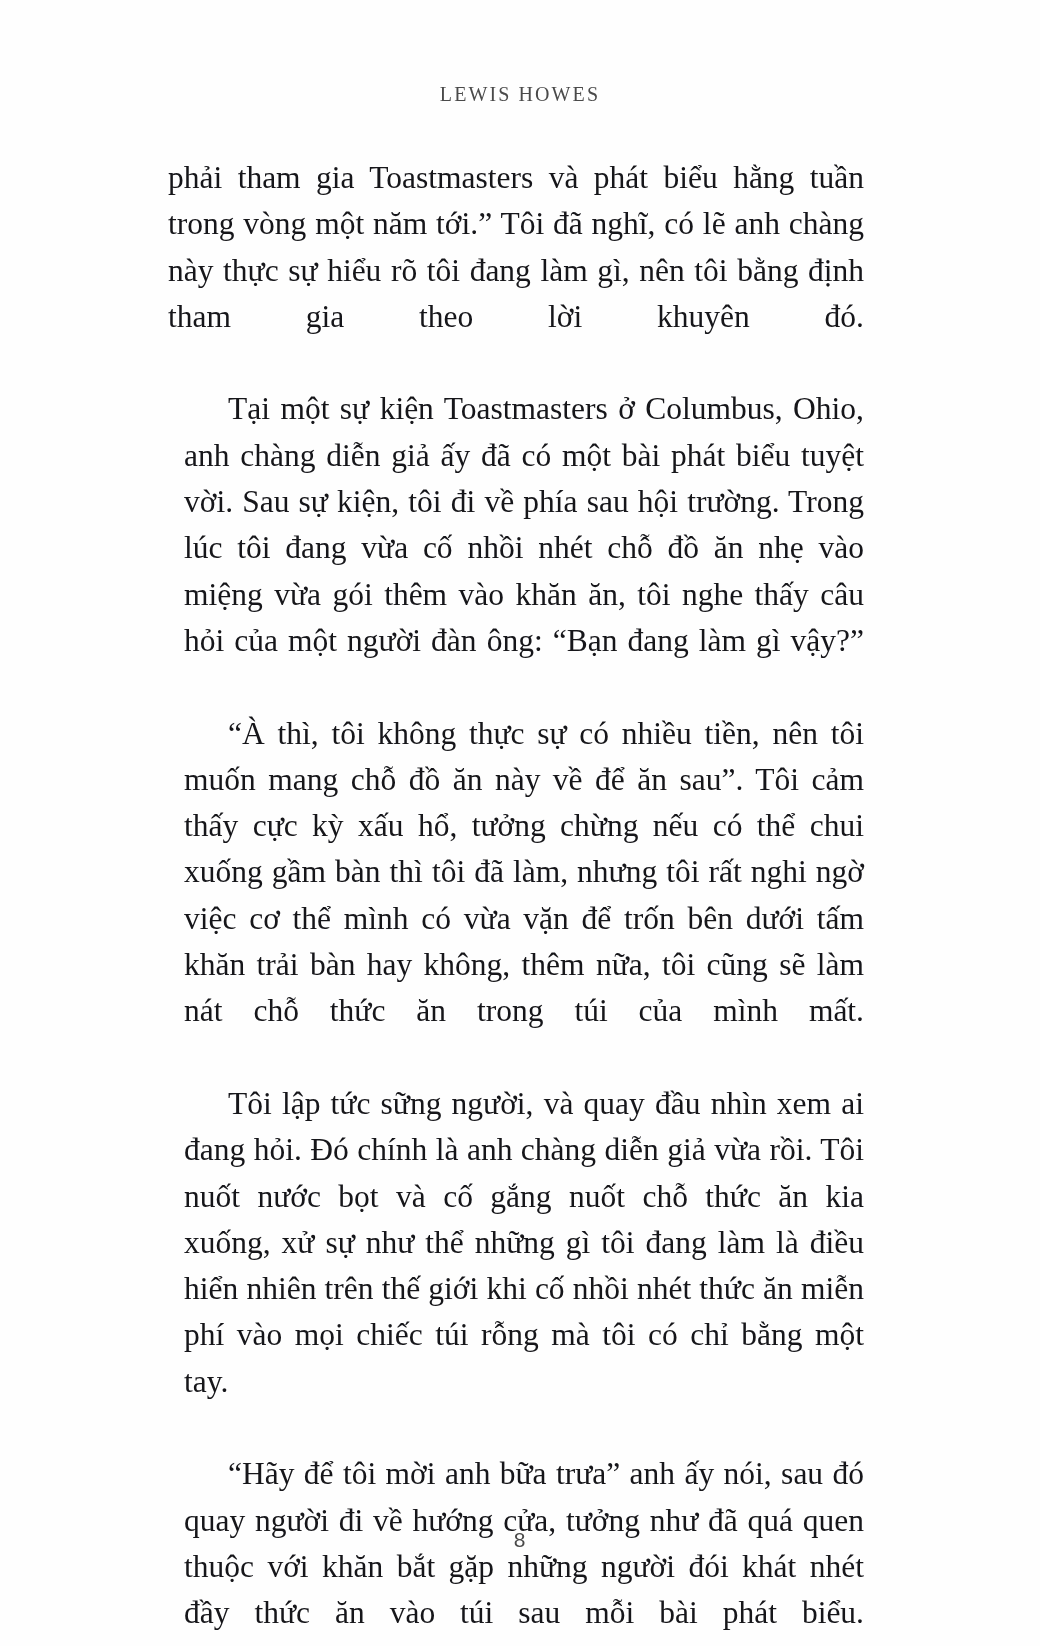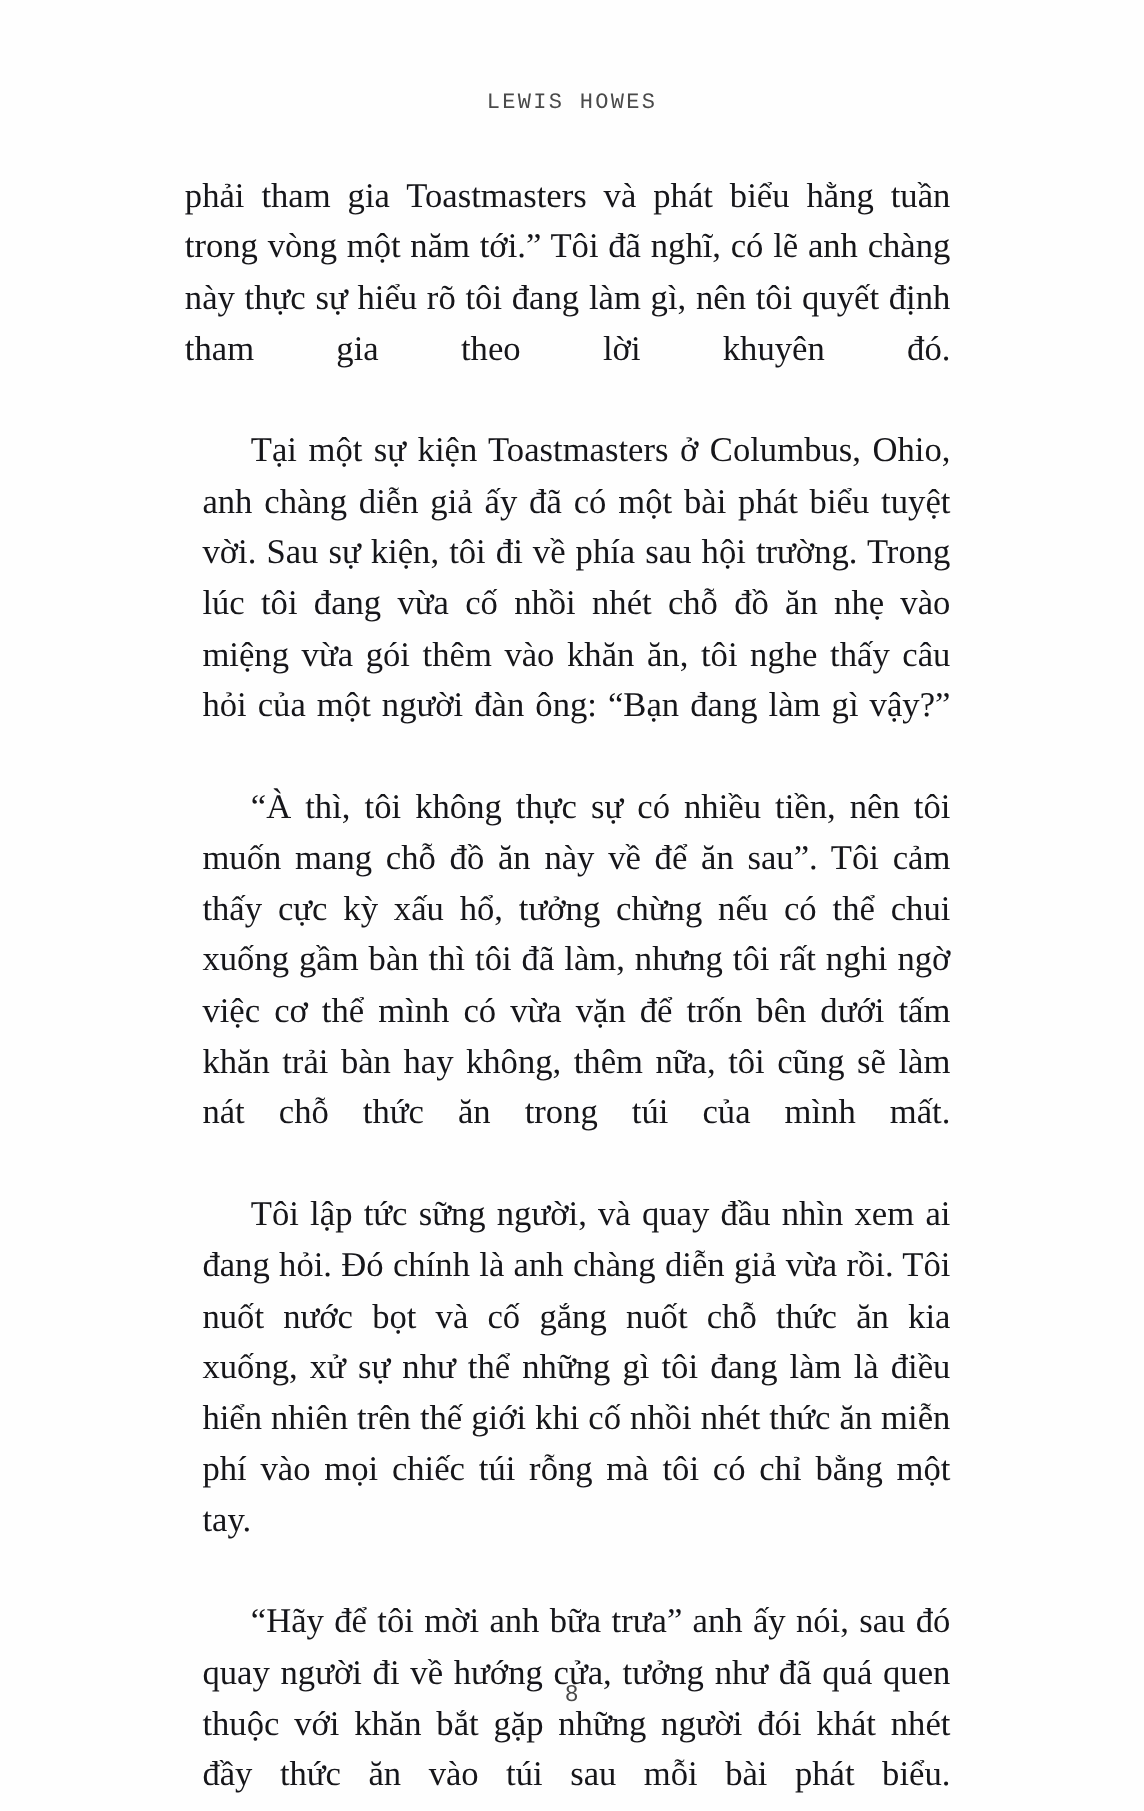--- a/index.html
+++ b/index.html
@@ -22,21 +22,21 @@
     background: #fefefe;
   }
 
   
   .running-head {
     position: absolute;
     top: 84px;
     left: 0;
     right: 0;
     text-align: center;
-    font-family: Liberation Mono, monospace;
+    font-family: Liberation Serif, serif;
     font-size: 20px;
     font-weight: 400;
     letter-spacing: 2.1px;
     color: #4a4a4a;
     line-height: 1;
   }
 
   
   .text-column {
     position: absolute;
@@ -87,21 +87,21 @@
   }
 </style>
 </head>
 <body>
 
 <div class="page">
 
   <div class="running-head">LEWIS HOWES</div>
 
   <div class="text-column">
-    <p class="para">phải tham gia Toastmasters và phát biểu hằng tuần trong vòng một năm tới.” Tôi đã nghĩ, có lẽ anh chàng này thực sự hiểu rõ tôi đang làm gì, nên tôi quyết định tham gia theo lời khuyên đó.</p>
+    <p class="para">phải tham gia Toastmasters và phát biểu hằng tuần trong vòng một năm tới.” Tôi đã nghĩ, có lẽ anh chàng này thực sự hiểu rõ tôi đang làm gì, nên tôi bằng định tham gia theo lời khuyên đó.</p>
     <p class="para indent">Tại một sự kiện Toastmasters ở Columbus, Ohio, anh chàng diễn giả ấy đã có một bài phát biểu tuyệt vời. Sau sự kiện, tôi đi về phía sau hội trường. Trong lúc tôi đang vừa cố nhồi nhét chỗ đồ ăn nhẹ vào miệng vừa gói thêm vào khăn ăn, tôi nghe thấy câu hỏi của một người đàn ông: “Bạn đang làm gì vậy?”</p>
     <p class="para indent">“À thì, tôi không thực sự có nhiều tiền, nên tôi muốn mang chỗ đồ ăn này về để ăn sau”. Tôi cảm thấy cực kỳ xấu hổ, tưởng chừng nếu có thể chui xuống gầm bàn thì tôi đã làm, nhưng tôi rất nghi ngờ việc cơ thể mình có vừa vặn để trốn bên dưới tấm khăn trải bàn hay không, thêm nữa, tôi cũng sẽ làm nát chỗ thức ăn trong túi của mình mất.</p>
     <p class="para indent">Tôi lập tức sững người, và quay đầu nhìn xem ai đang hỏi. Đó chính là anh chàng diễn giả vừa rồi. Tôi nuốt nước bọt và cố gắng nuốt chỗ thức ăn kia xuống, xử sự như thể những gì tôi đang làm là điều hiển nhiên trên thế giới khi cố nhồi nhét thức ăn miễn phí vào mọi chiếc túi rỗng mà tôi có chỉ bằng một tay.</p>
     <p class="para indent">“Hãy để tôi mời anh bữa trưa” anh ấy nói, sau đó quay người đi về hướng cửa, tưởng như đã quá quen thuộc với khăn bắt gặp những người đói khát nhét đầy thức ăn vào túi sau mỗi bài phát biểu.</p>
   </div>
 
   <div class="folio">8</div>
 
 </div>
 

